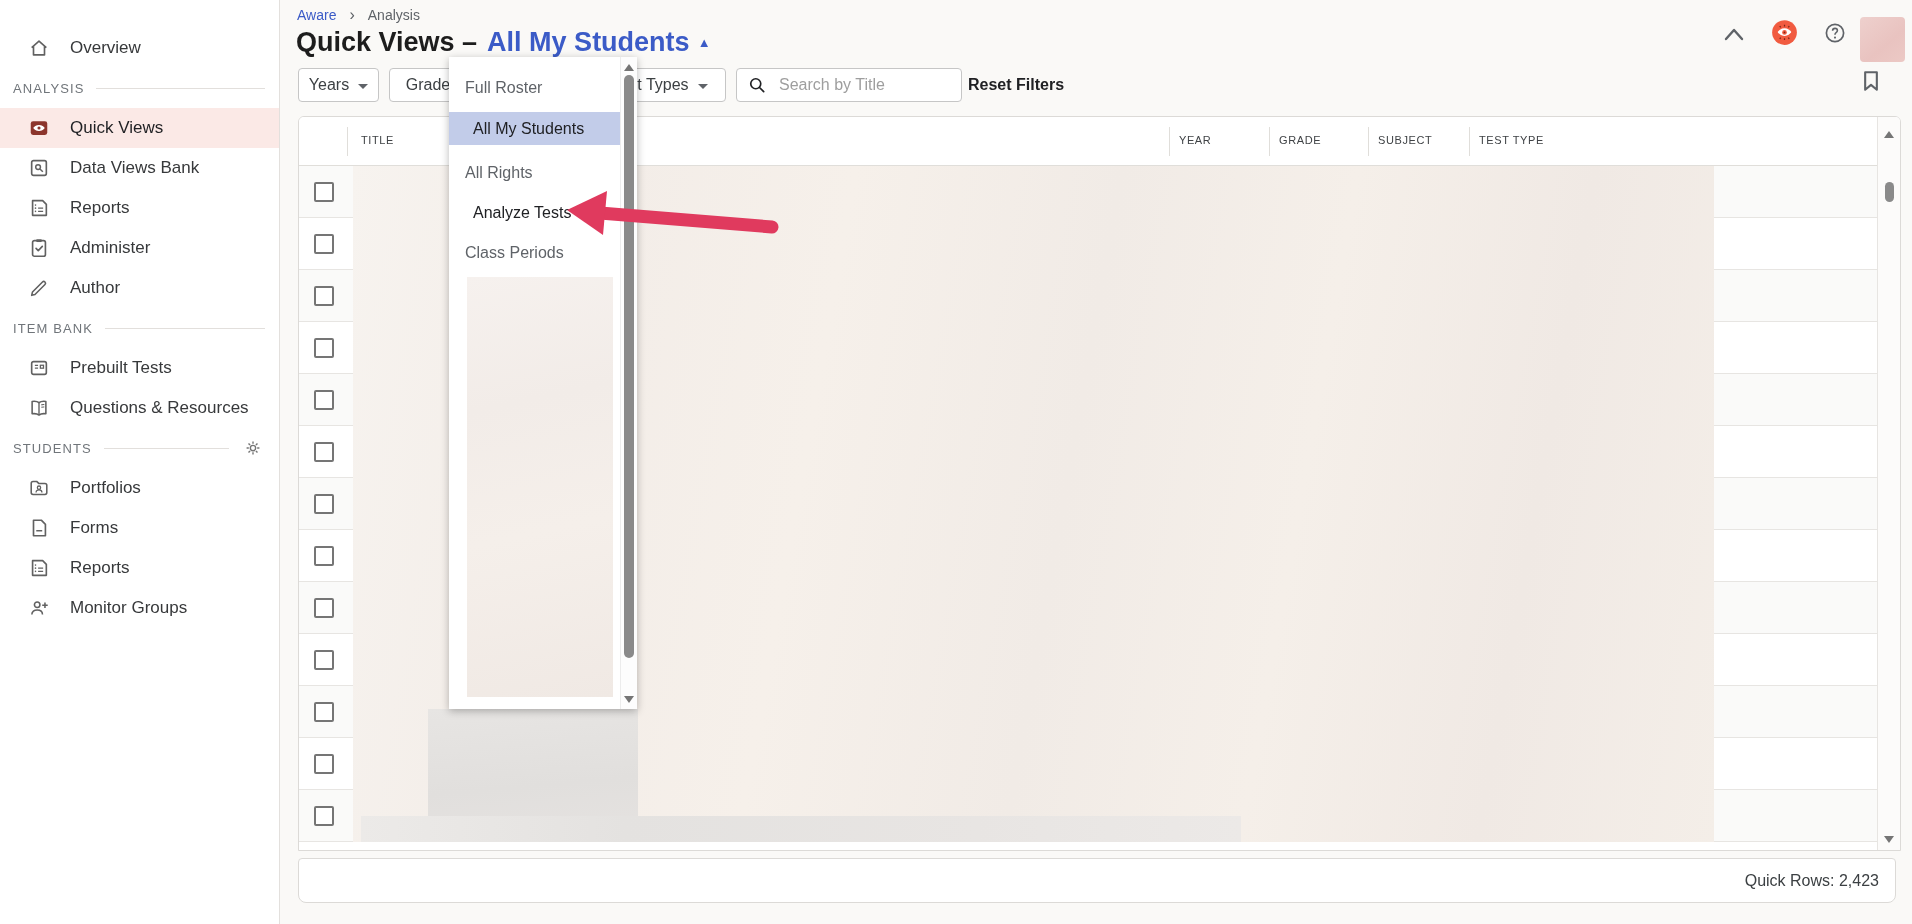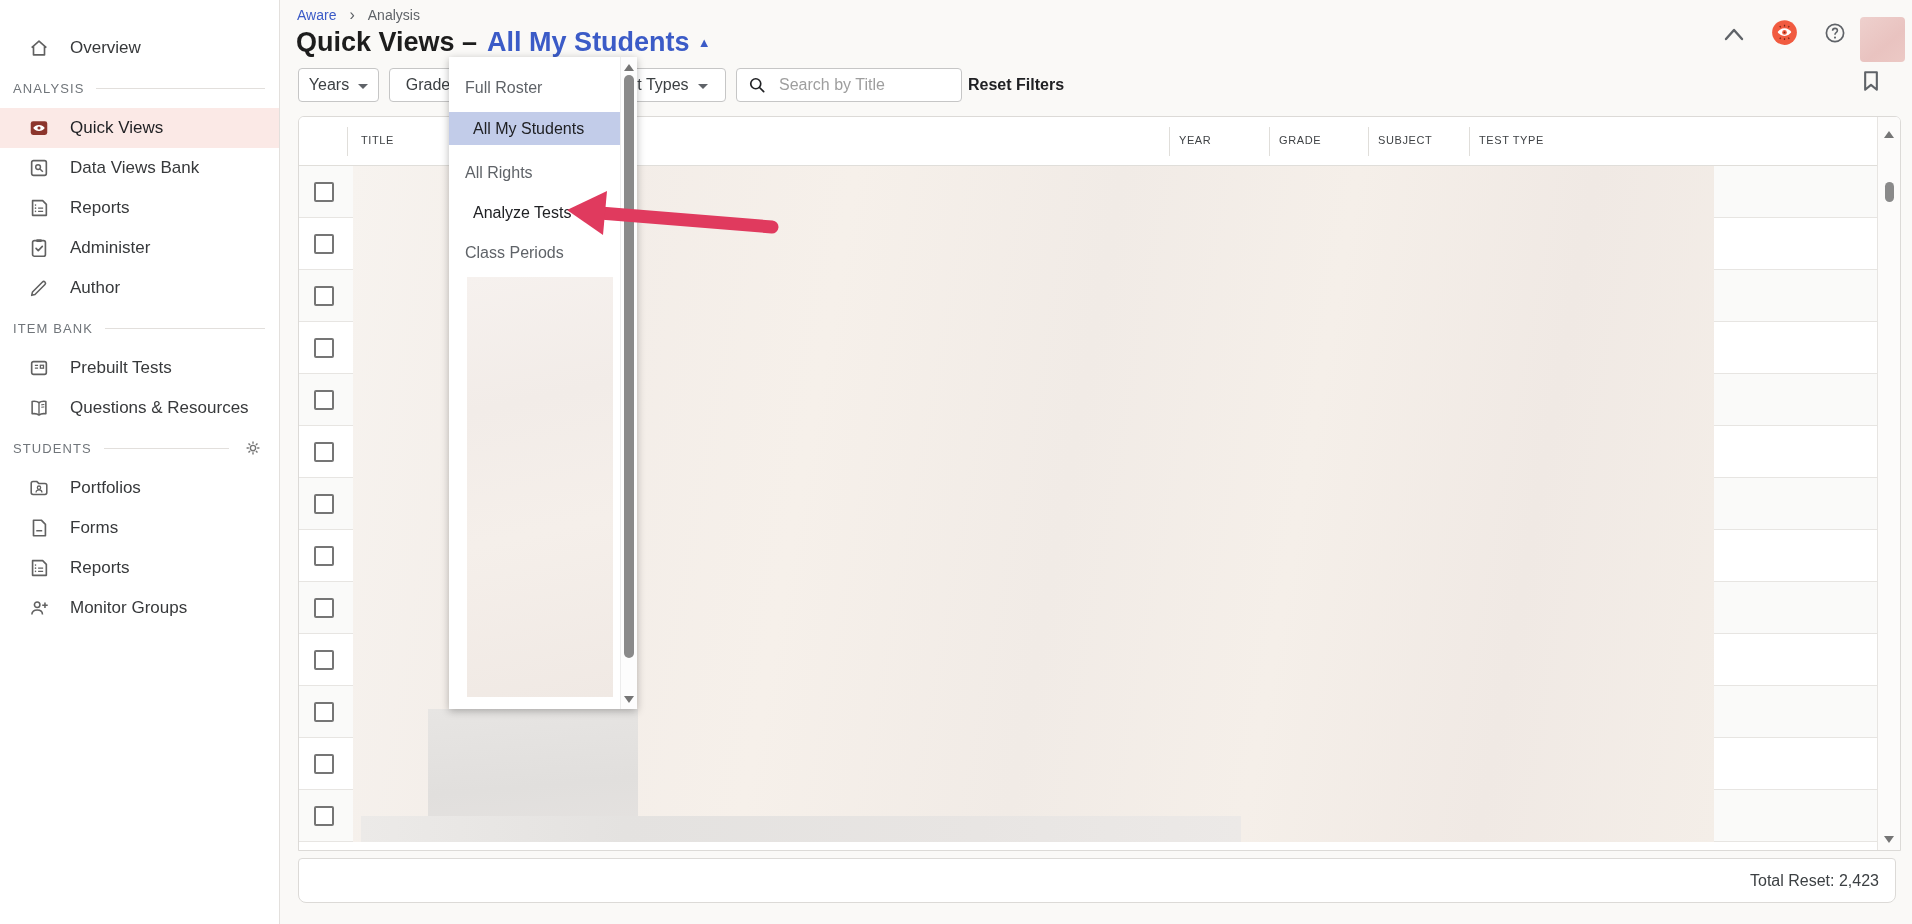--- a/index.html
+++ b/index.html
@@ -421,21 +421,21 @@
     <div class="blur-grayA"></div>
     <div class="blur-grayB"></div>
     <div class="vscroll">
       <div class="tri-up" style="top:14px;"></div>
       <div class="vthumb"></div>
       <div class="tri-down" style="top:719px;"></div>
     </div>
   </div>
 
   <div class="tfoot">
-    <span>Total Reset:</span>&nbsp;<span>2,423</span>
+    <span>Quick Rows:</span>&nbsp;<span>2,423</span>
   </div>
 
   <div class="dropdown">
     <div id="dropdown-list">
         <div class="dd-item dd-group" style="top: 18px; height: 26px;">Full Roster</div>
         <div class="dd-item dd-child dd-selected" style="top: 55px; height: 33px;">All My Students</div>
         <div class="dd-item dd-group" style="top: 103px; height: 26px;">All Rights</div>
         <div class="dd-item dd-child" style="top: 143px; height: 26px;">Analyze Tests</div>
         <div class="dd-item dd-group" style="top: 183px; height: 26px;">Class Periods</div>
       </div>

